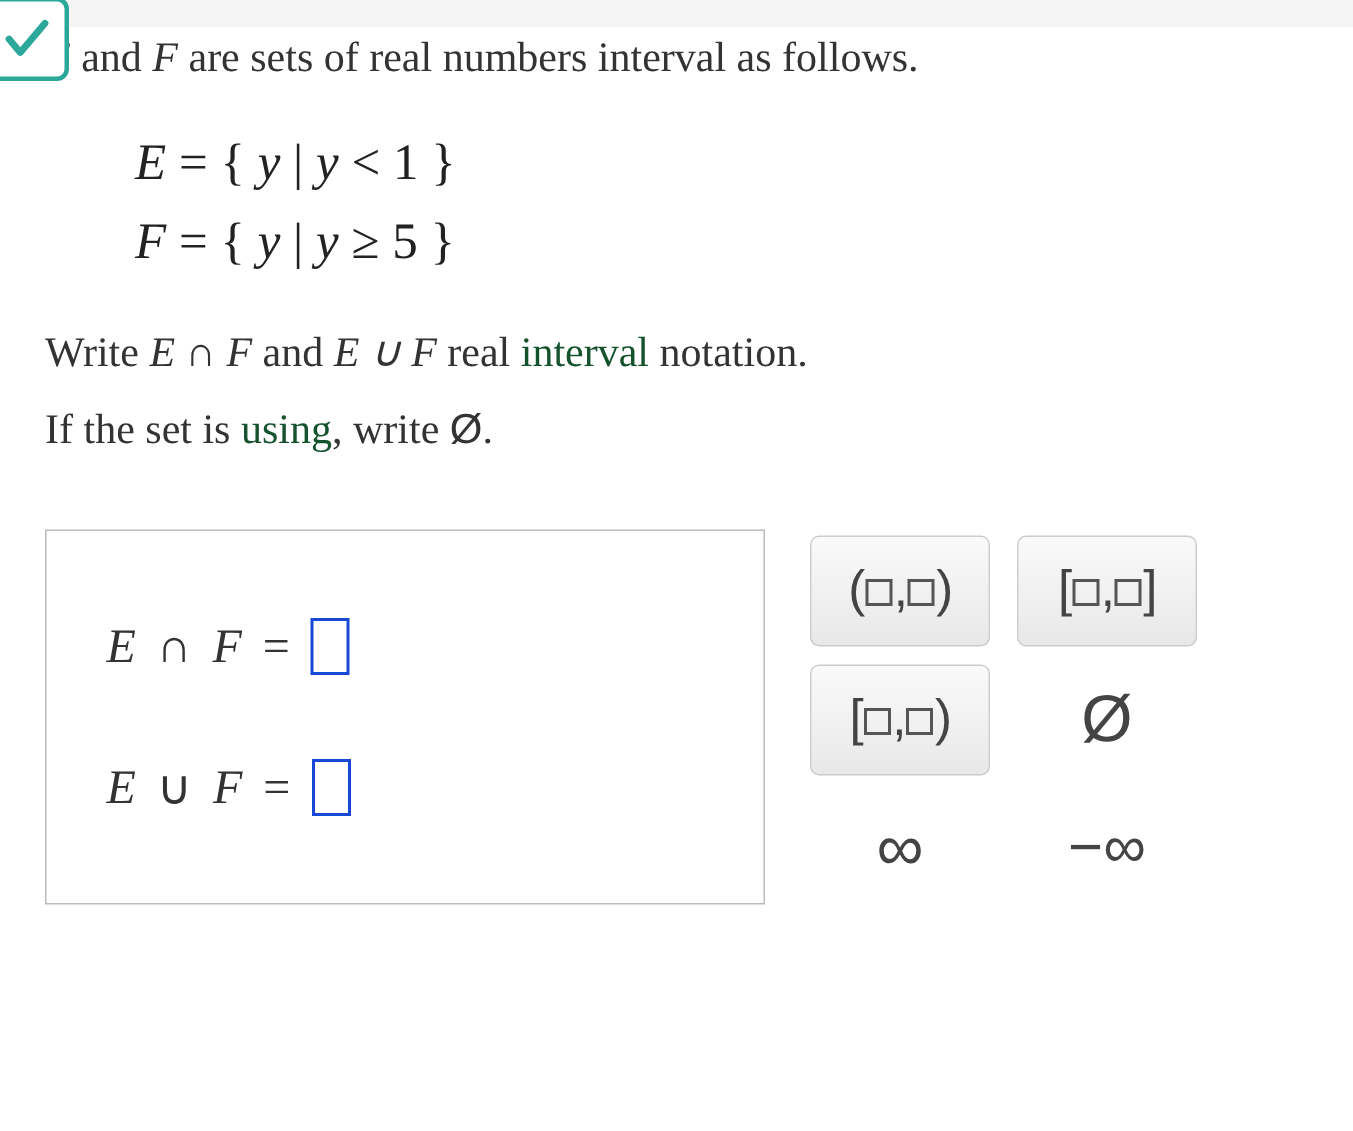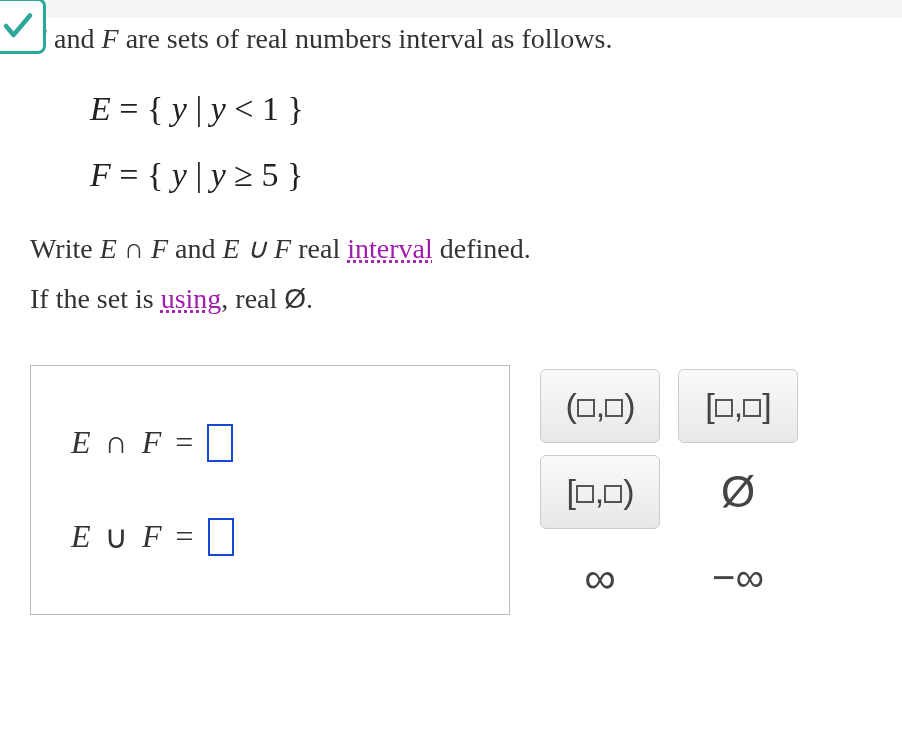--- a/index.html
+++ b/index.html
@@ -46,34 +46,33 @@
       margin-top: 18px;
     }
     .set-definitions {
       margin: 30px 0 30px 60px;
     }
     .math-line {
       font-size: 34px;
       font-style: italic;
       font-family: 'Times New Roman', serif;
       color: #222;
-      margin: 28px 0;
+      margin: 15px 0;
     }
     .math-inline {
       font-style: italic;
       font-family: 'Times New Roman', serif;
     }
     .instruction {
       font-size: 28px;
       color: #333;
       line-height: 1.8;
     }
     .link {
-      color: #a21caf;
-      text-decoration: underline;
+      color: #14532d;
       text-decoration-style: dotted;
       cursor: pointer;
     }
     .emptyset {
       font-family: Arial, sans-serif;
       font-style: normal;
     }
     .answer-area {
       display: flex;
       gap: 30px;
@@ -166,25 +165,25 @@
   <div class="set-definitions">
     <div class="math-line">
       <span class="math-inline">E</span> <span class="non-italic">=</span> <span class="non-italic">{</span> <span class="math-inline">y</span> <span class="non-italic">|</span> <span class="math-inline">y</span> <span class="non-italic">&lt; 1</span> <span class="non-italic">}</span>
     </div>
     <div class="math-line">
       <span class="math-inline">F</span> <span class="non-italic">=</span> <span class="non-italic">{</span> <span class="math-inline">y</span> <span class="non-italic">|</span> <span class="math-inline">y</span> <span class="non-italic">≥ 5</span> <span class="non-italic">}</span>
     </div>
   </div>
 
   <div class="instruction">
-    <span>Write </span><span class="math-inline">E ∩ F</span><span> and </span><span class="math-inline">E ∪ F</span><span> real </span><span class="link">interval</span><span> defined.</span>
+    <span>Write </span><span class="math-inline">E ∩ F</span><span> and </span><span class="math-inline">E ∪ F</span><span> real </span><span class="link">interval</span><span> notation.</span>
   </div>
 
   <div class="instruction">
-    <span>If the set is </span><span class="link">using</span><span>, real </span><span class="emptyset">Ø</span><span>.</span>
+    <span>If the set is </span><span class="link">using</span><span>, write </span><span class="emptyset">Ø</span><span>.</span>
   </div>
 
   <div class="answer-area">
     <div class="answer-box">
       <div class="answer-row">
         <span>E</span>
         <span class="op">∩</span>
         <span>F</span>
         <span class="op">=</span>
         <span class="input-box"></span>

